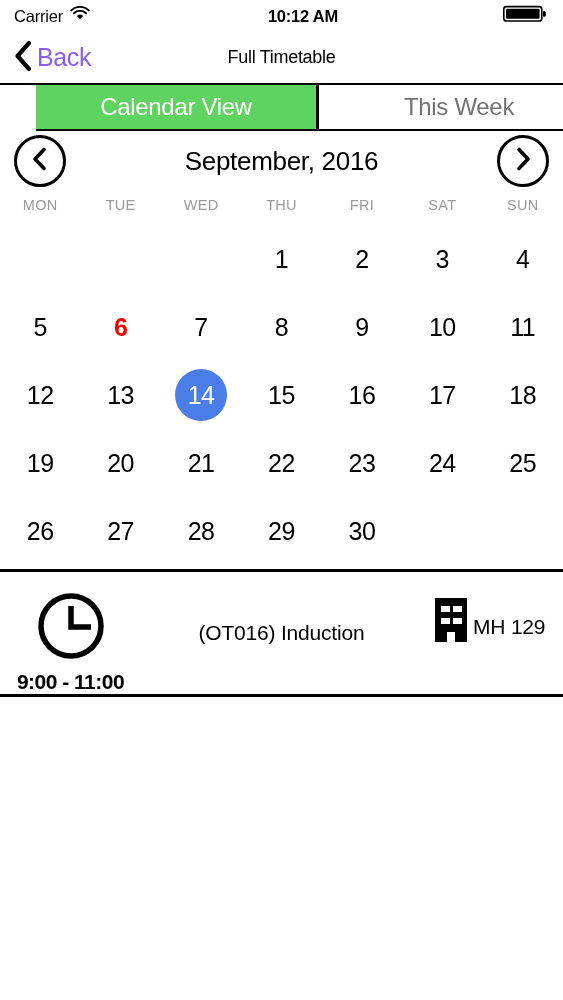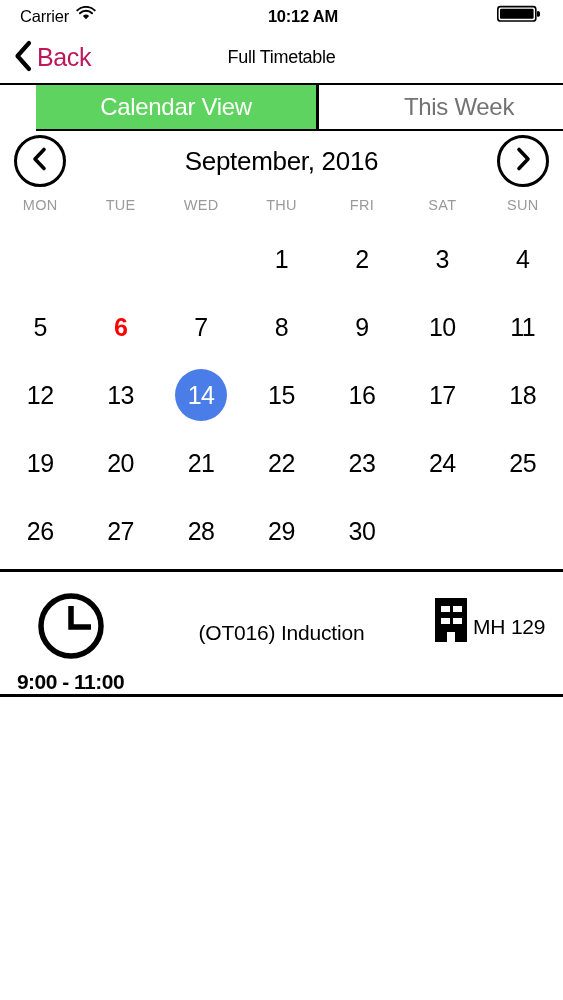--- a/index.html
+++ b/index.html
@@ -11,21 +11,21 @@
     overflow:hidden;
   }
 
   
   .status-bar{
     position:relative;
     height:32px;
     width:100%;
     display:flex;
     align-items:center;
-    padding:0 20px;
+    padding:0 14px;
     background:#ffffff;
   }
   .status-left{ display:flex; align-items:center; gap:7px; }
   .carrier-label{ font-size:16.5px; color:#000; letter-spacing:-0.2px; }
   .wifi-icon{ display:block; }
   .status-time{
     position:absolute; left:0; right:0; top:0; height:32px;
     display:flex; align-items:center; justify-content:center;
     font-size:16.5px; font-weight:bold; color:#000; letter-spacing:-0.2px;
     pointer-events:none;
@@ -42,21 +42,21 @@
     align-items:center;
     background:#ffffff;
     border-bottom:2px solid #000;
   }
   .back-button{
     display:flex; align-items:center; gap:4px;
     padding-left:13px; cursor:pointer;
     z-index:2;
   }
   .back-chevron{ display:block; }
-  .back-label{ font-size:25px; color:#be185d; letter-spacing:-0.4px; }
+  .back-label{ font-size:25px; color:#8b5cf6; letter-spacing:-0.4px; }
   .nav-title{
     position:absolute; left:0; right:0; top:0; height:51px;
     display:flex; align-items:center; justify-content:center;
     font-size:18px; color:#000; letter-spacing:-0.3px;
     pointer-events:none;
   }
 
   
   .segmented{
     display:flex;

